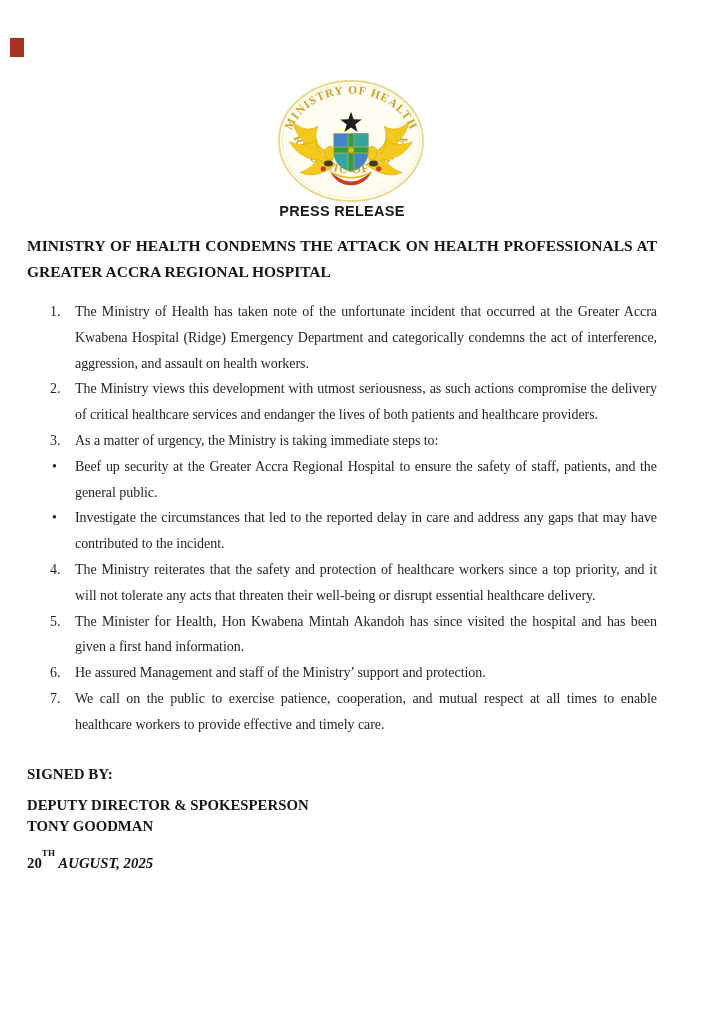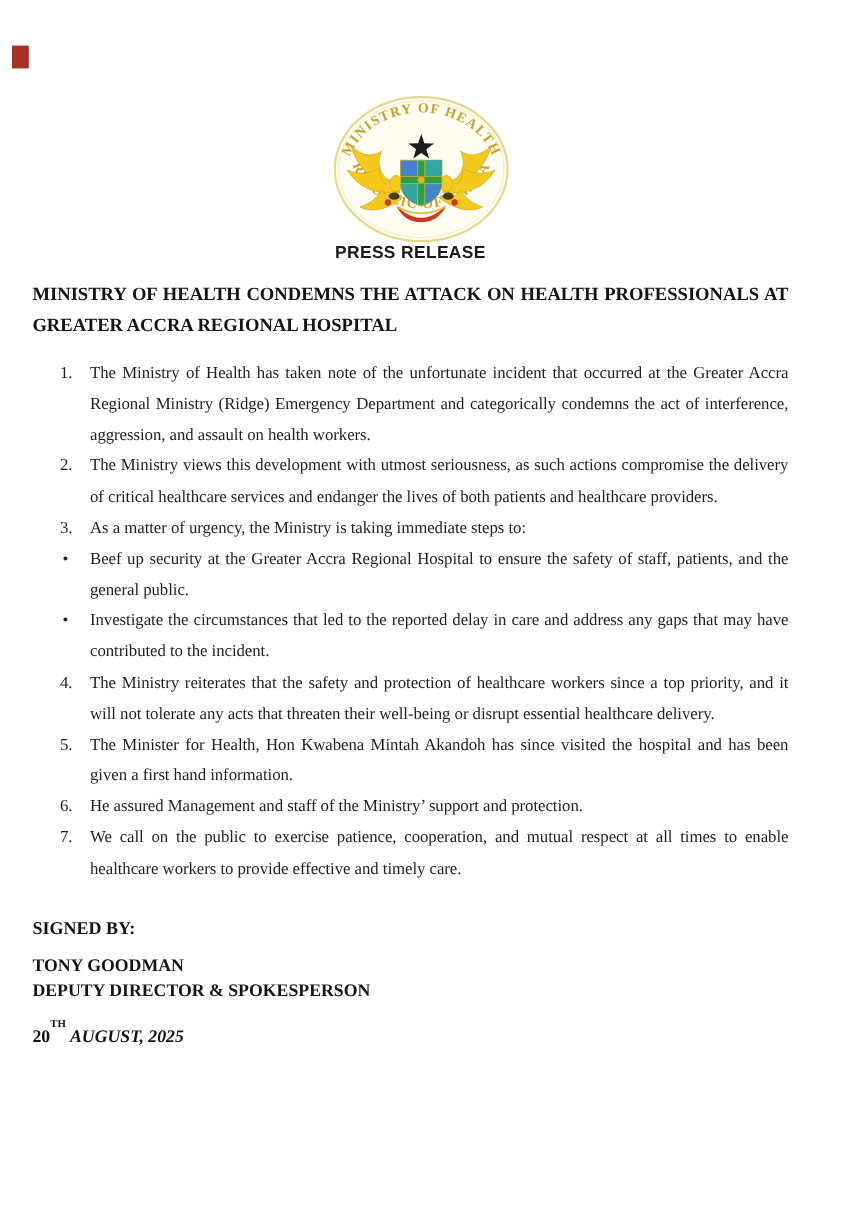--- a/index.html
+++ b/index.html
@@ -141,21 +141,21 @@
     <div class="press-title">PRESS RELEASE</div>
 
     <div class="heading">
       <div class="hline1">MINISTRY OF HEALTH CONDEMNS THE ATTACK ON HEALTH PROFESSIONALS AT</div>
       <div class="hline2">GREATER ACCRA REGIONAL HOSPITAL</div>
     </div>
 
     <div class="body-list">
       <div class="item">
         <span class="num">1.</span>
-        <div class="itext">The Ministry of Health has taken note of the unfortunate incident that occurred at the Greater Accra Regional Ministry (Ridge) Emergency Department and categorically condemns the act of interference, aggression, and assault on health workers.</div>
+        <div class="itext">The Ministry of Health has taken note of the unfortunate incident that occurred at the Greater Accra Kwabena Hospital (Ridge) Emergency Department and categorically condemns the act of interference, aggression, and assault on health workers.</div>
       </div>
       <div class="item">
         <span class="num">2.</span>
         <div class="itext">The Ministry views this development with utmost seriousness, as such actions compromise the delivery of critical healthcare services and endanger the lives of both patients and healthcare providers.</div>
       </div>
       <div class="item">
         <span class="num">3.</span>
         <div class="itext">As a matter of urgency, the Ministry is taking immediate steps to:</div>
       </div>
       <div class="bullet">
@@ -180,19 +180,19 @@
       </div>
       <div class="item">
         <span class="num">7.</span>
         <div class="itext">We call on the public to exercise patience, cooperation, and mutual respect at all times to enable healthcare workers to provide effective and timely care.</div>
       </div>
     </div>
 
     <div class="sig-label">SIGNED BY:</div>
 
     <div class="sig-name-block">
+      <div>DEPUTY DIRECTOR &amp; SPOKESPERSON</div>
       <div>TONY GOODMAN</div>
-      <div>DEPUTY DIRECTOR &amp; SPOKESPERSON</div>
     </div>
 
     <div class="sig-date"><span>20</span><sup class="ord">TH</sup><span class="date-rest"> AUGUST, 2025</span></div>
   </div>
 </div>
 
 </body></html>

